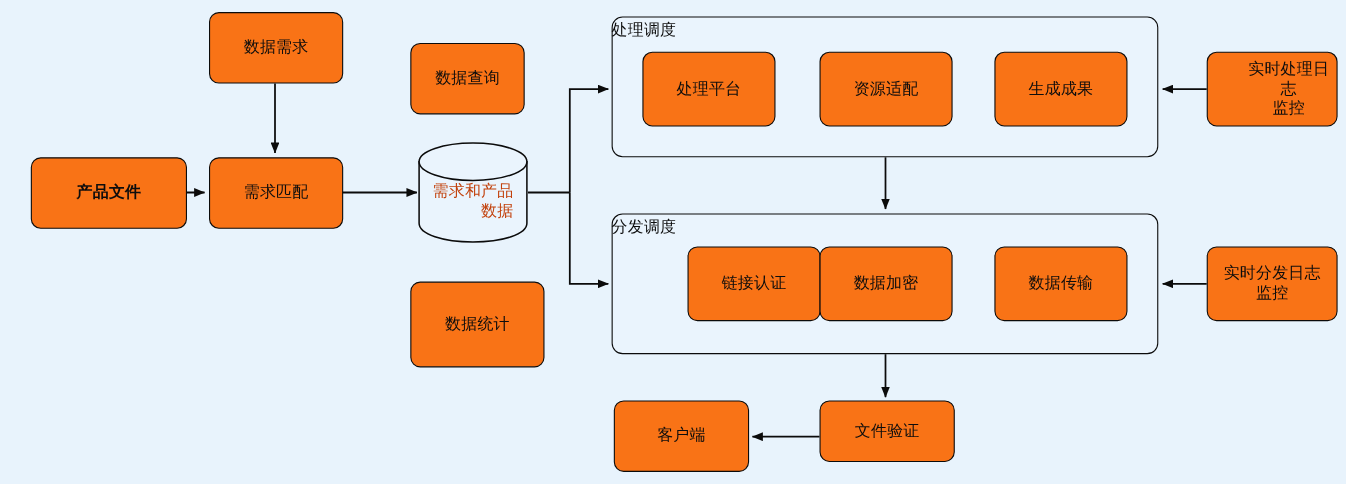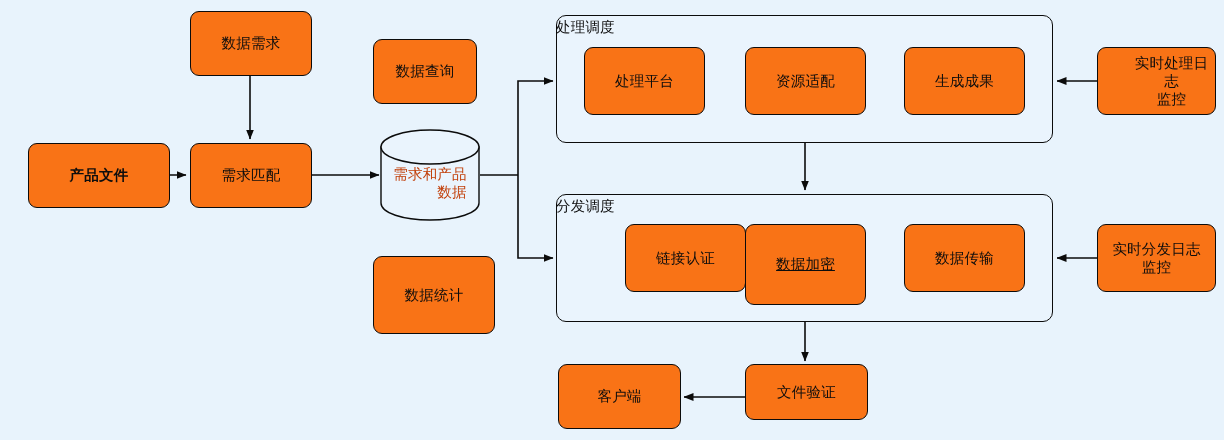--- a/index.html
+++ b/index.html
@@ -136,21 +136,21 @@
 数据</div>
 
   <div class="node" style="left:584px; top:47px; width:121px; height:68px;">处理平台</div>
   <div class="node" style="left:745px; top:47px; width:121px; height:68px;text-align:center;">资源适配</div>
   <div class="node" style="left:904px; top:47px; width:121px; height:68px;">生成成果</div>
 
   <div class="node" style="left:1097px; top:47px; width:119px; height:68px;padding-left:30px;">实时处理日志
 监控</div>
 
   <div class="node" style="left:584px; top:224px; width:121px; height:68px;margin-left:41px;">链接认证</div>
-  <div class="node" style="left:745px; top:224px; width:121px; height:81px;text-decoration:underline;">数据加密</div>
+  <div class="node" style="left:745px; top:224px; width:121px; height:68px;">数据加密</div>
   <div class="node" style="left:904px; top:224px; width:121px; height:68px;">数据传输</div>
 
   <div class="node" style="left:1097px; top:224px; width:119px; height:68px;">实时分发日志
 监控</div>
 
   <div class="node" style="left:745px; top:364px; width:123px; height:56px;">文件验证</div>
   <div class="node" style="left:558px; top:364px; width:123px; height:65px;">客户端</div>
 
 </div>
 

